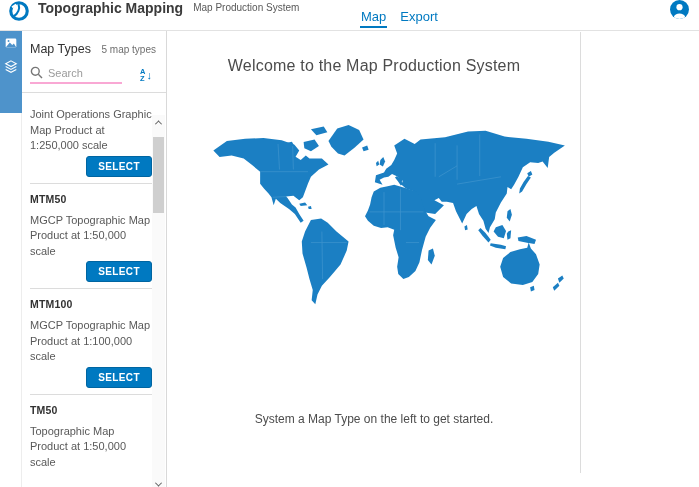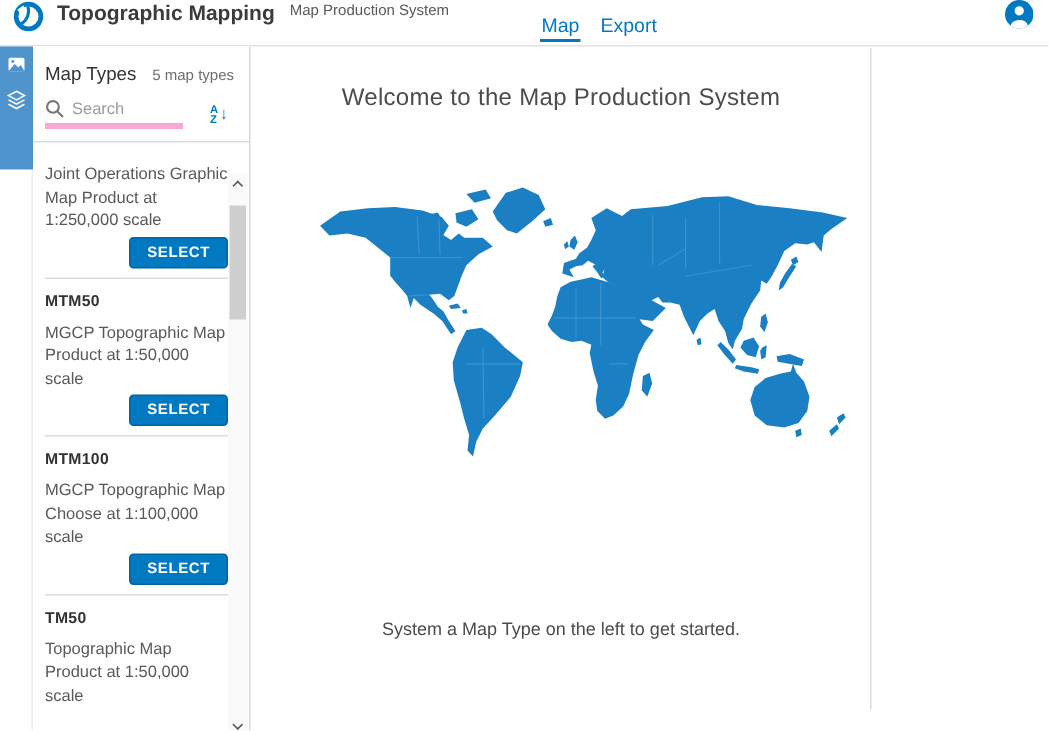--- a/index.html
+++ b/index.html
@@ -30,21 +30,21 @@
   
   .tool-strip{ width:22px; flex:0 0 auto; position:relative; border-right:1px solid #ededed; }
   .strip-blue{ position:absolute; top:0; left:0; width:22px; height:82px; background:var(--strip-bg); }
   .strip-btn{ width:22px; height:24px; display:flex; align-items:center; justify-content:center; cursor:pointer; }
   
   .sidebar{ width:145px; flex:0 0 auto; border-right:1px solid #d9d9d9; position:relative; background:#fff; }
   .sidebar-header{ display:flex; justify-content:space-between; align-items:baseline; padding:11px 10px 0 8px; }
   .sidebar-title{ font-size:12.5px; font-weight:normal; color:#323232; }
   .sidebar-count{ font-size:10px; color:var(--text-secondary); }
   .search-row{ display:flex; align-items:center; padding:10px 8px 0 8px; }
-  .search-box{ width:92px; display:flex; border-bottom:4px solid #f9a8d4; padding-bottom:3px; }
+  .search-box{ width:92px; display:flex; border-bottom:2px solid #f9a8d4; padding-bottom:3px; }
   .search-box input{
     border:none; outline:none; width:74px; font-size:11px; color:#333;
     font-family:"Liberation Sans", sans-serif; padding:0; margin-left:5px;
   }
   .search-box input::placeholder{ color:#9b9b9b; }
   .sort-btn{ margin-left:18px; display:flex; align-items:center; cursor:pointer; color:var(--accent); }
   .sort-az{ display:flex; flex-direction:column; font-size:7.5px; font-weight:bold; line-height:7px; }
   .sort-arrow{ font-size:11px; line-height:11px; margin-left:1px; }
   .sidebar-rule{ border-bottom:1px solid var(--divider); margin-top:8px; }
   .type-list{ height:376px; overflow:hidden; padding:0 14px 0 8px; }
@@ -169,21 +169,21 @@
       <div class="type-item">
         <div class="type-name">MTM50</div>
         <div class="type-desc">MGCP Topographic Map Product at 1:50,000 scale</div>
         <div class="type-action">
           <button class="select-btn">SELECT</button>
         </div>
       </div>
 
       <div class="type-item">
         <div class="type-name">MTM100</div>
-        <div class="type-desc">MGCP Topographic Map Choose at 1:100,000 scale</div>
+        <div class="type-desc">MGCP Topographic Map Product at 1:100,000 scale</div>
         <div class="type-action">
           <button class="select-btn">SELECT</button>
         </div>
       </div>
 
       <div class="type-item">
         <div class="type-name">TM50</div>
         <div class="type-desc">Topographic Map Product at 1:50,000 scale</div>
 
       </div>

